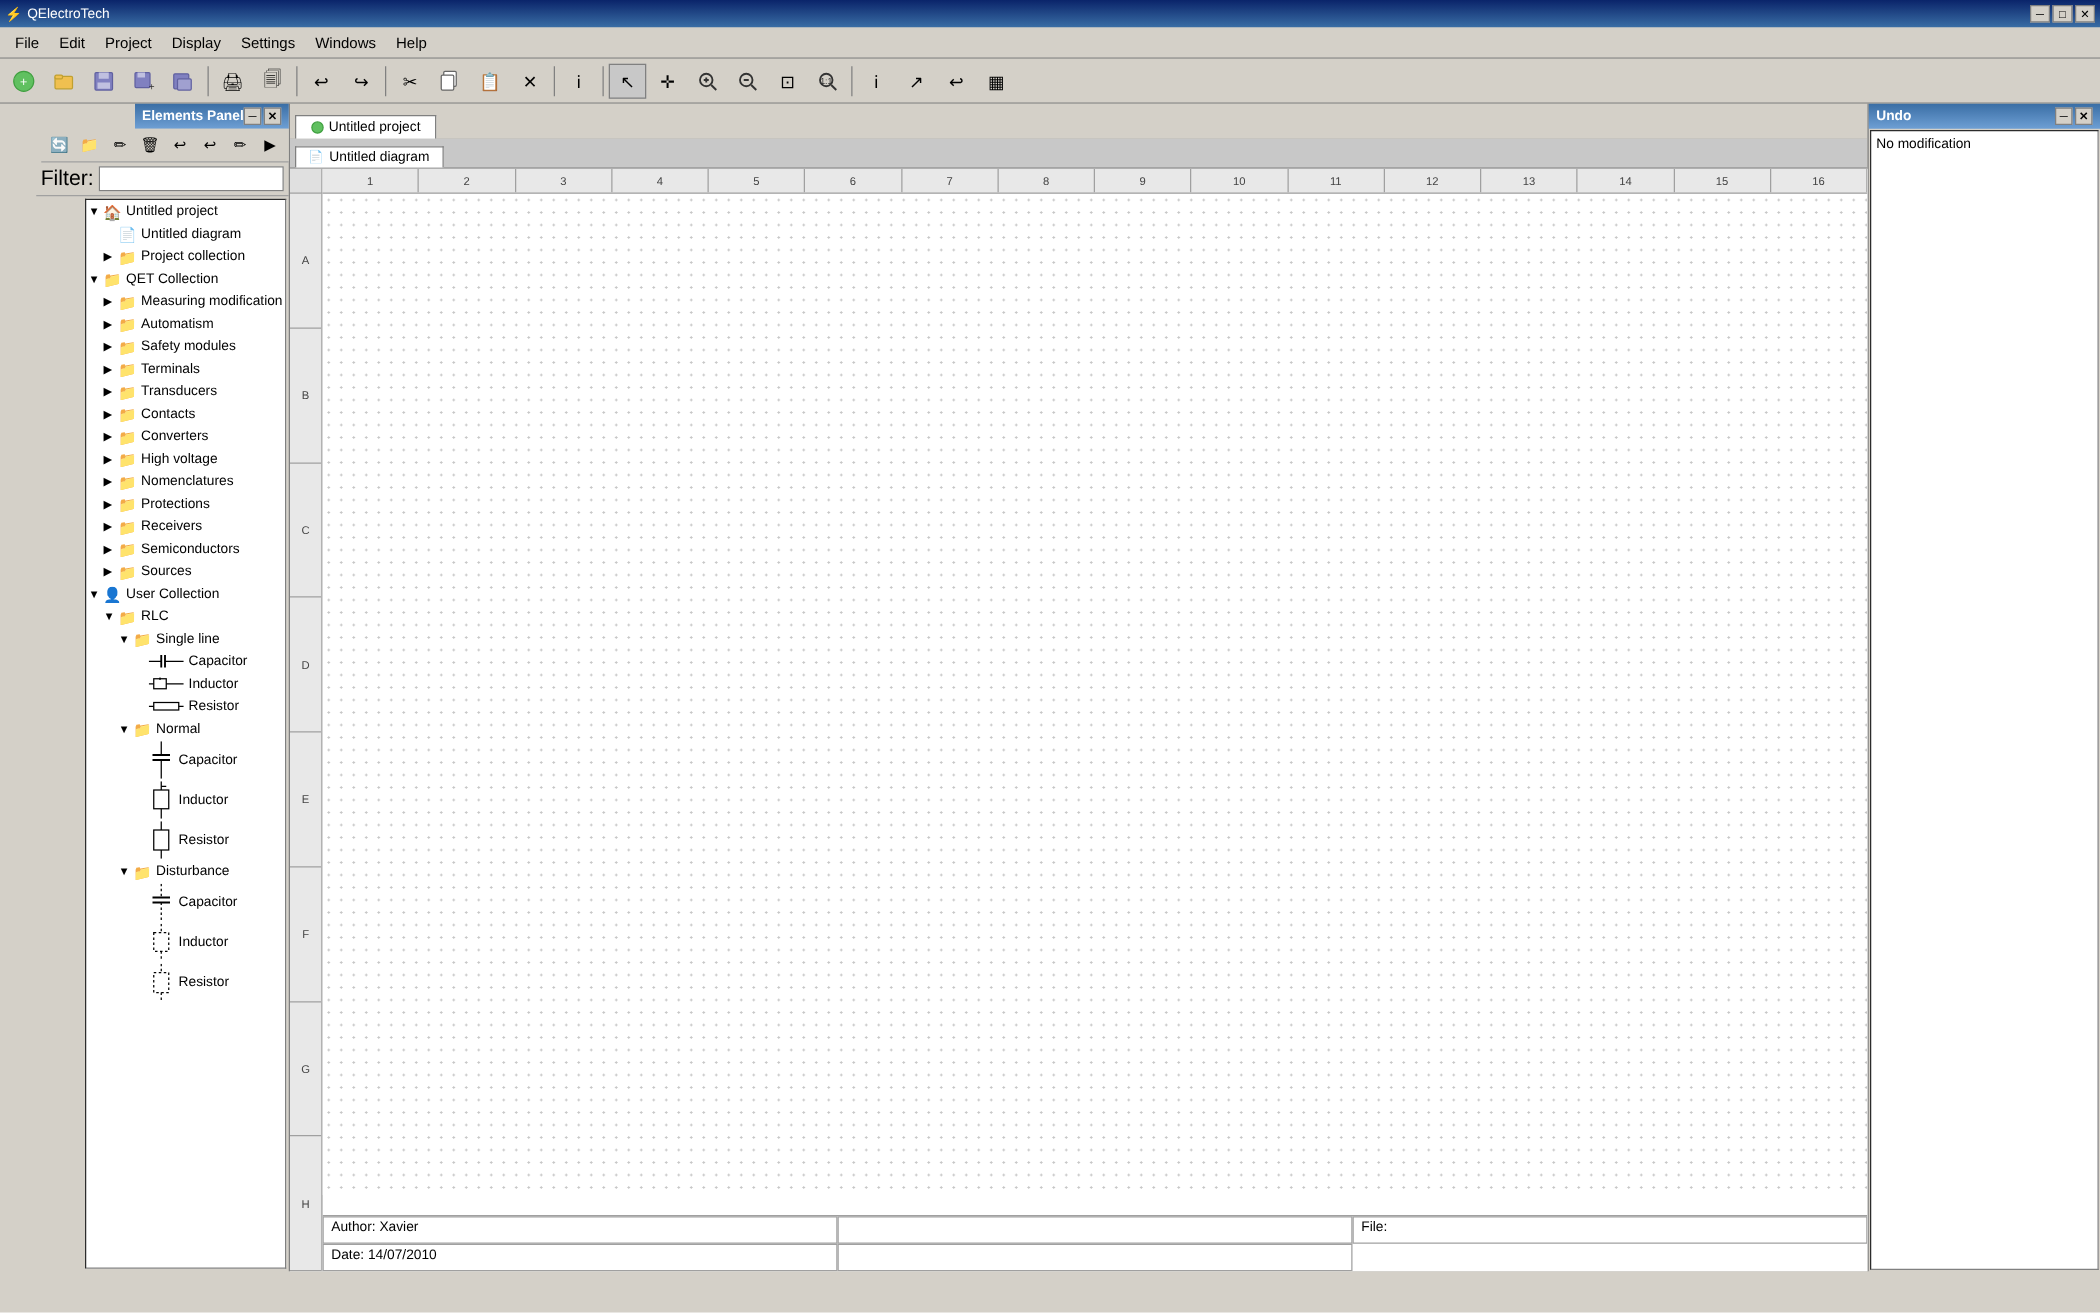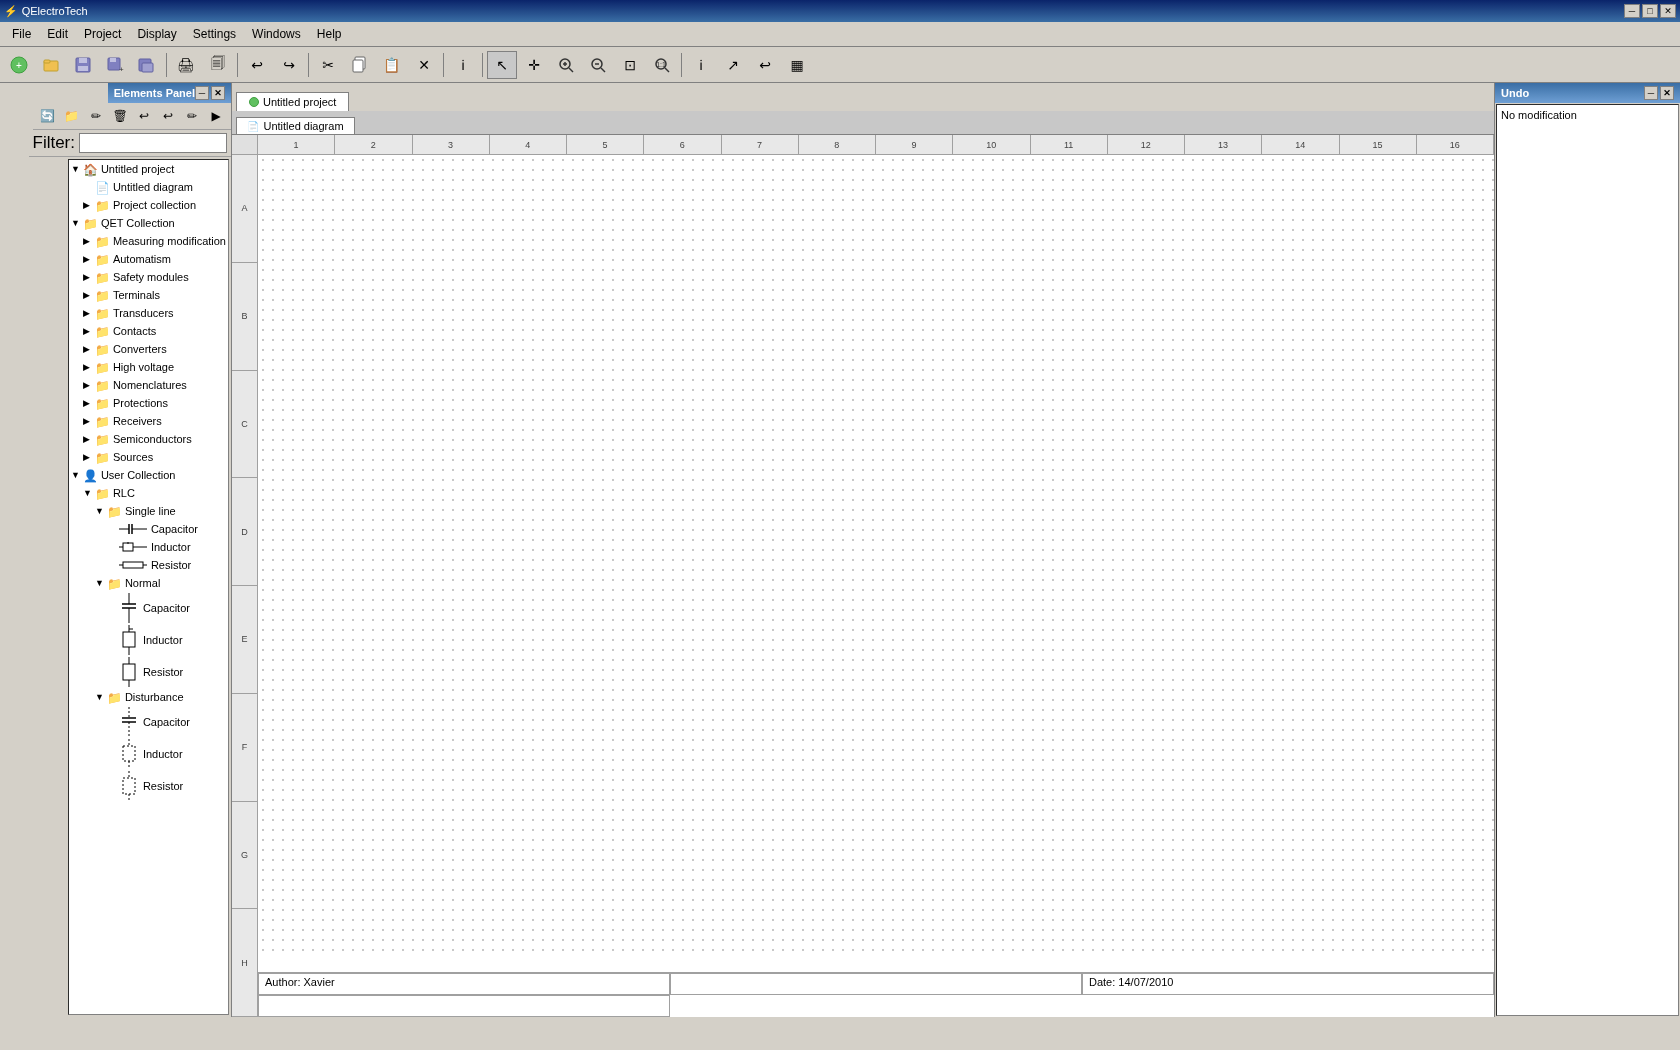--- a/index.html
+++ b/index.html
@@ -745,20 +745,21 @@
             <div class="ruler-v-cell">G</div>
             <div class="ruler-v-cell">H</div>
           </div>
         <div style="flex:1; display:flex; flex-direction:column; overflow:hidden;">
           <div class="grid-area" style="flex:1;">
           </div>
 
           <div class="footer-info">
             <div class="footer-cell">Author: Xavier</div>
             <div class="footer-cell"></div>
+            <div class="footer-cell">File:</div>
             <div class="footer-cell">Date: 14/07/2010</div>
             <div class="footer-cell"></div>
           </div>
         </div>
       </div>
     </div>
   </div>
 
   <div class="right-panel">
     <div class="right-panel-header">

